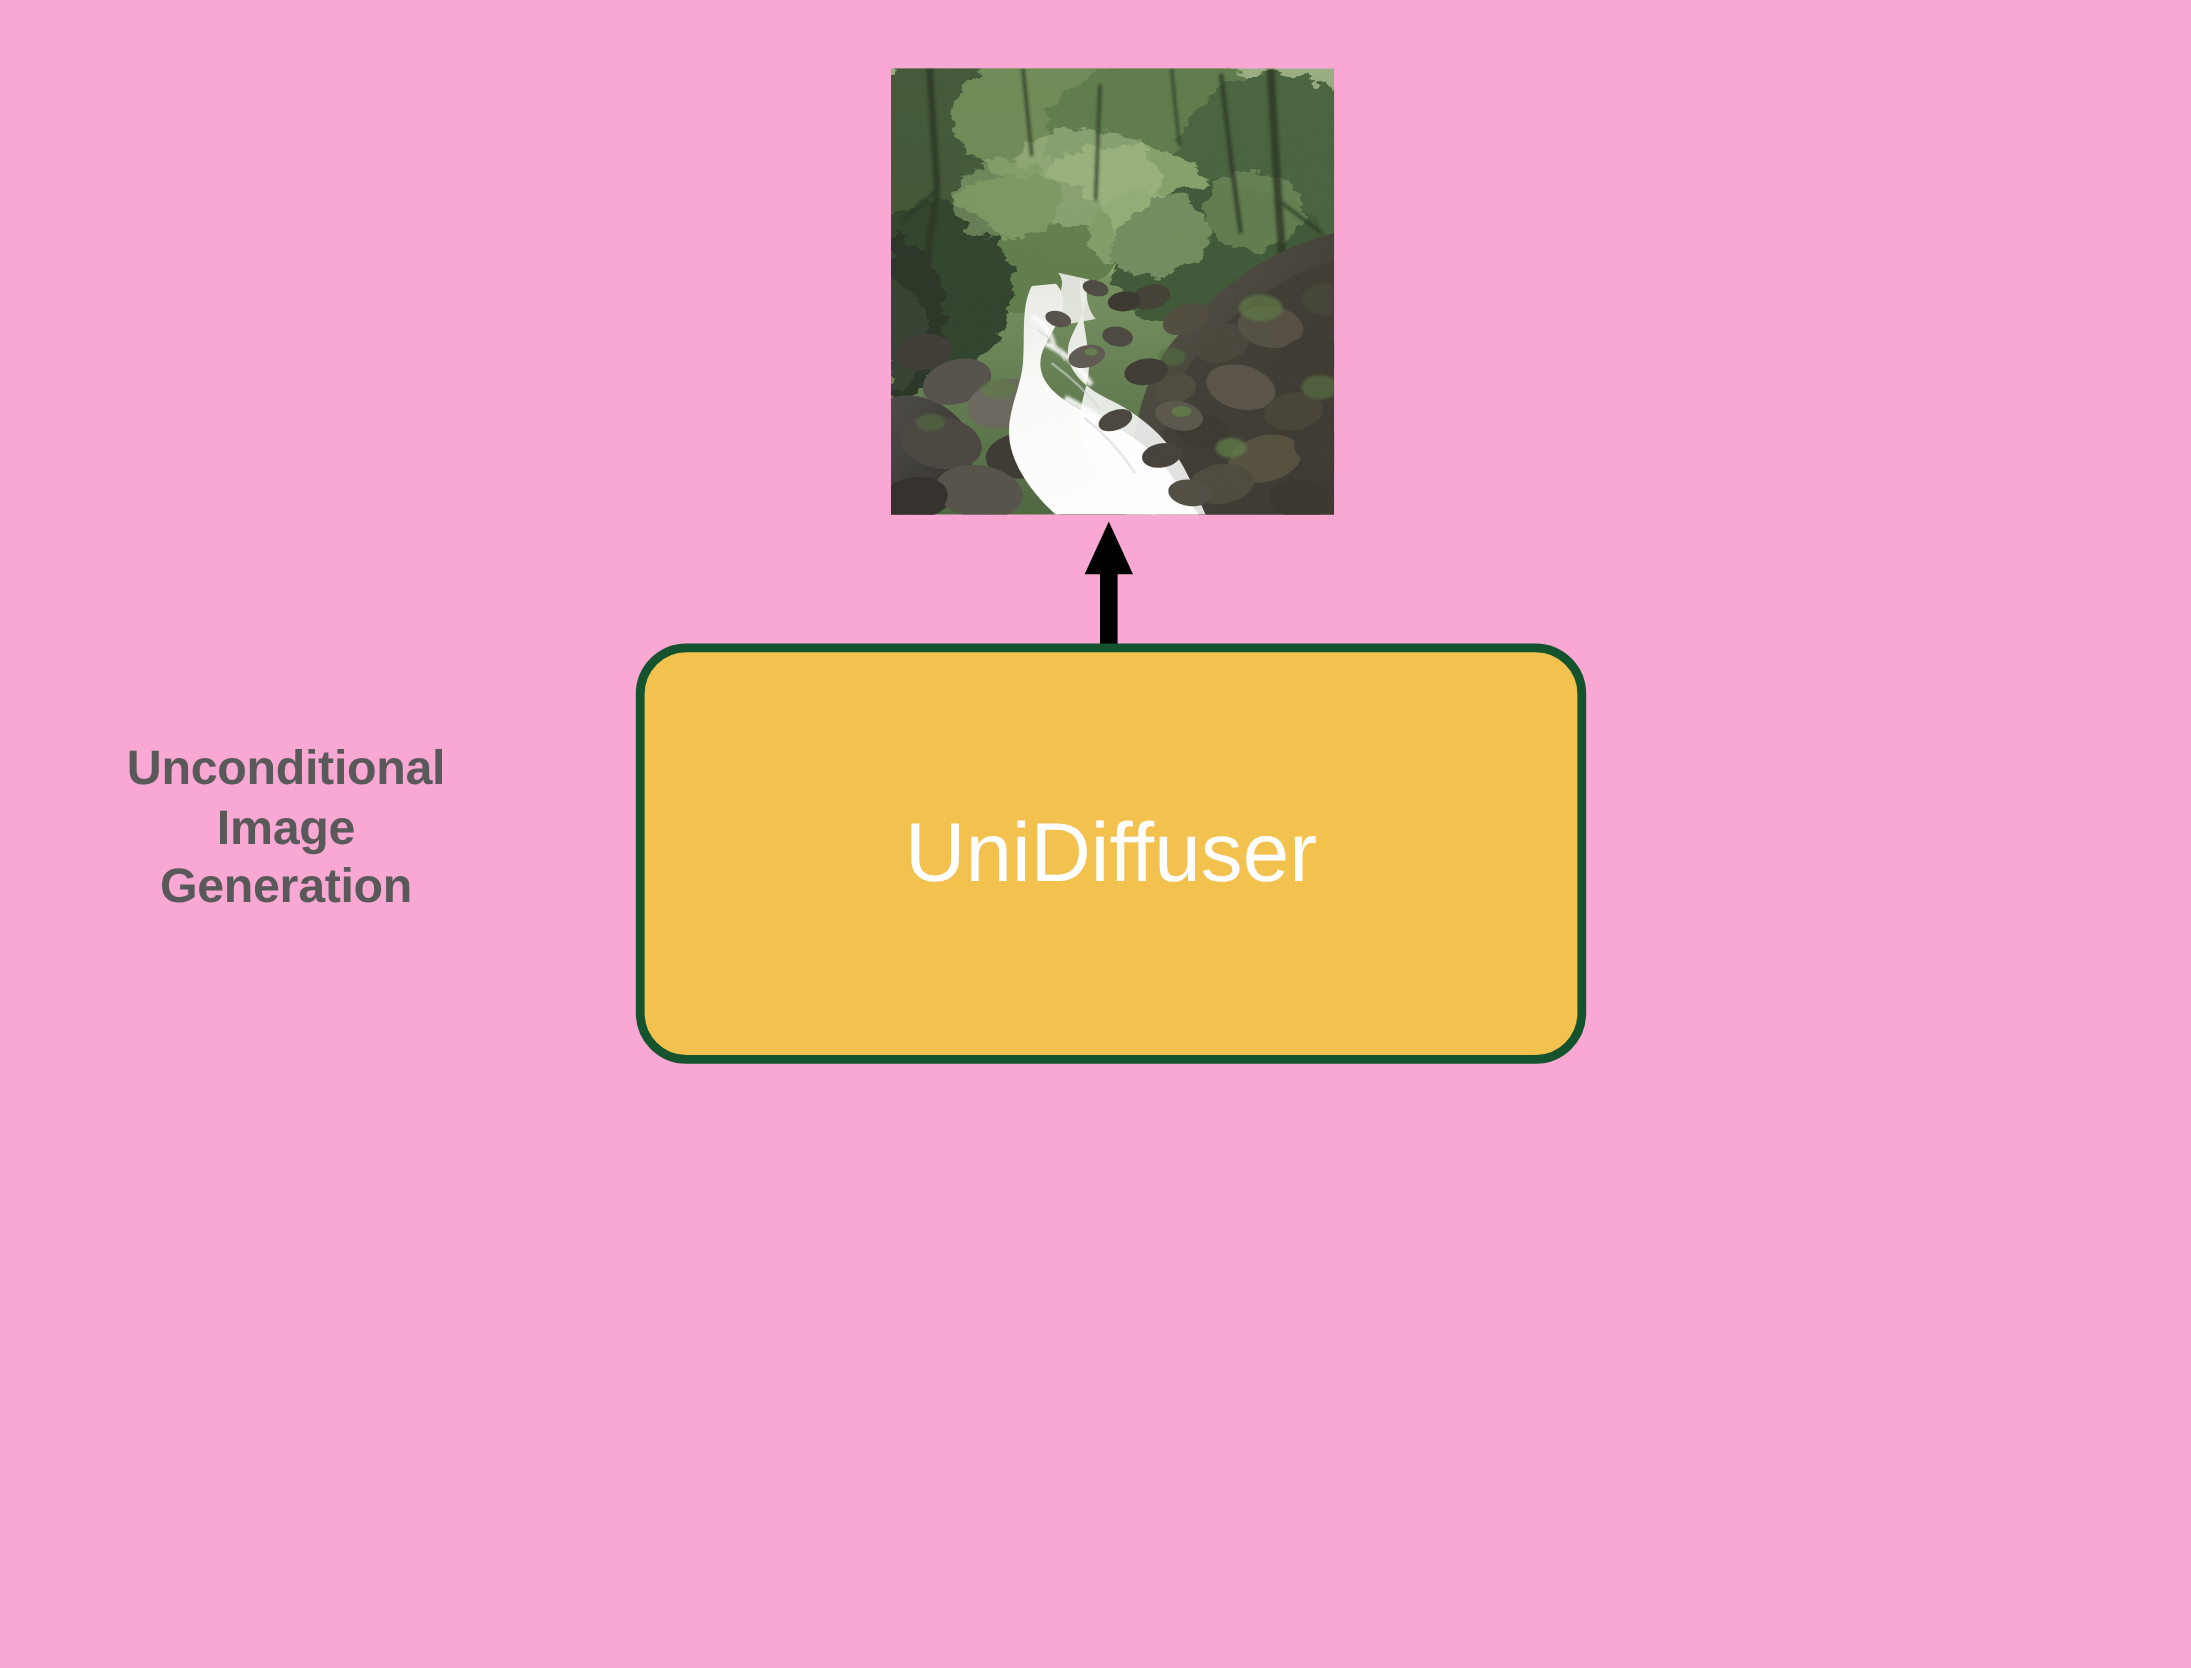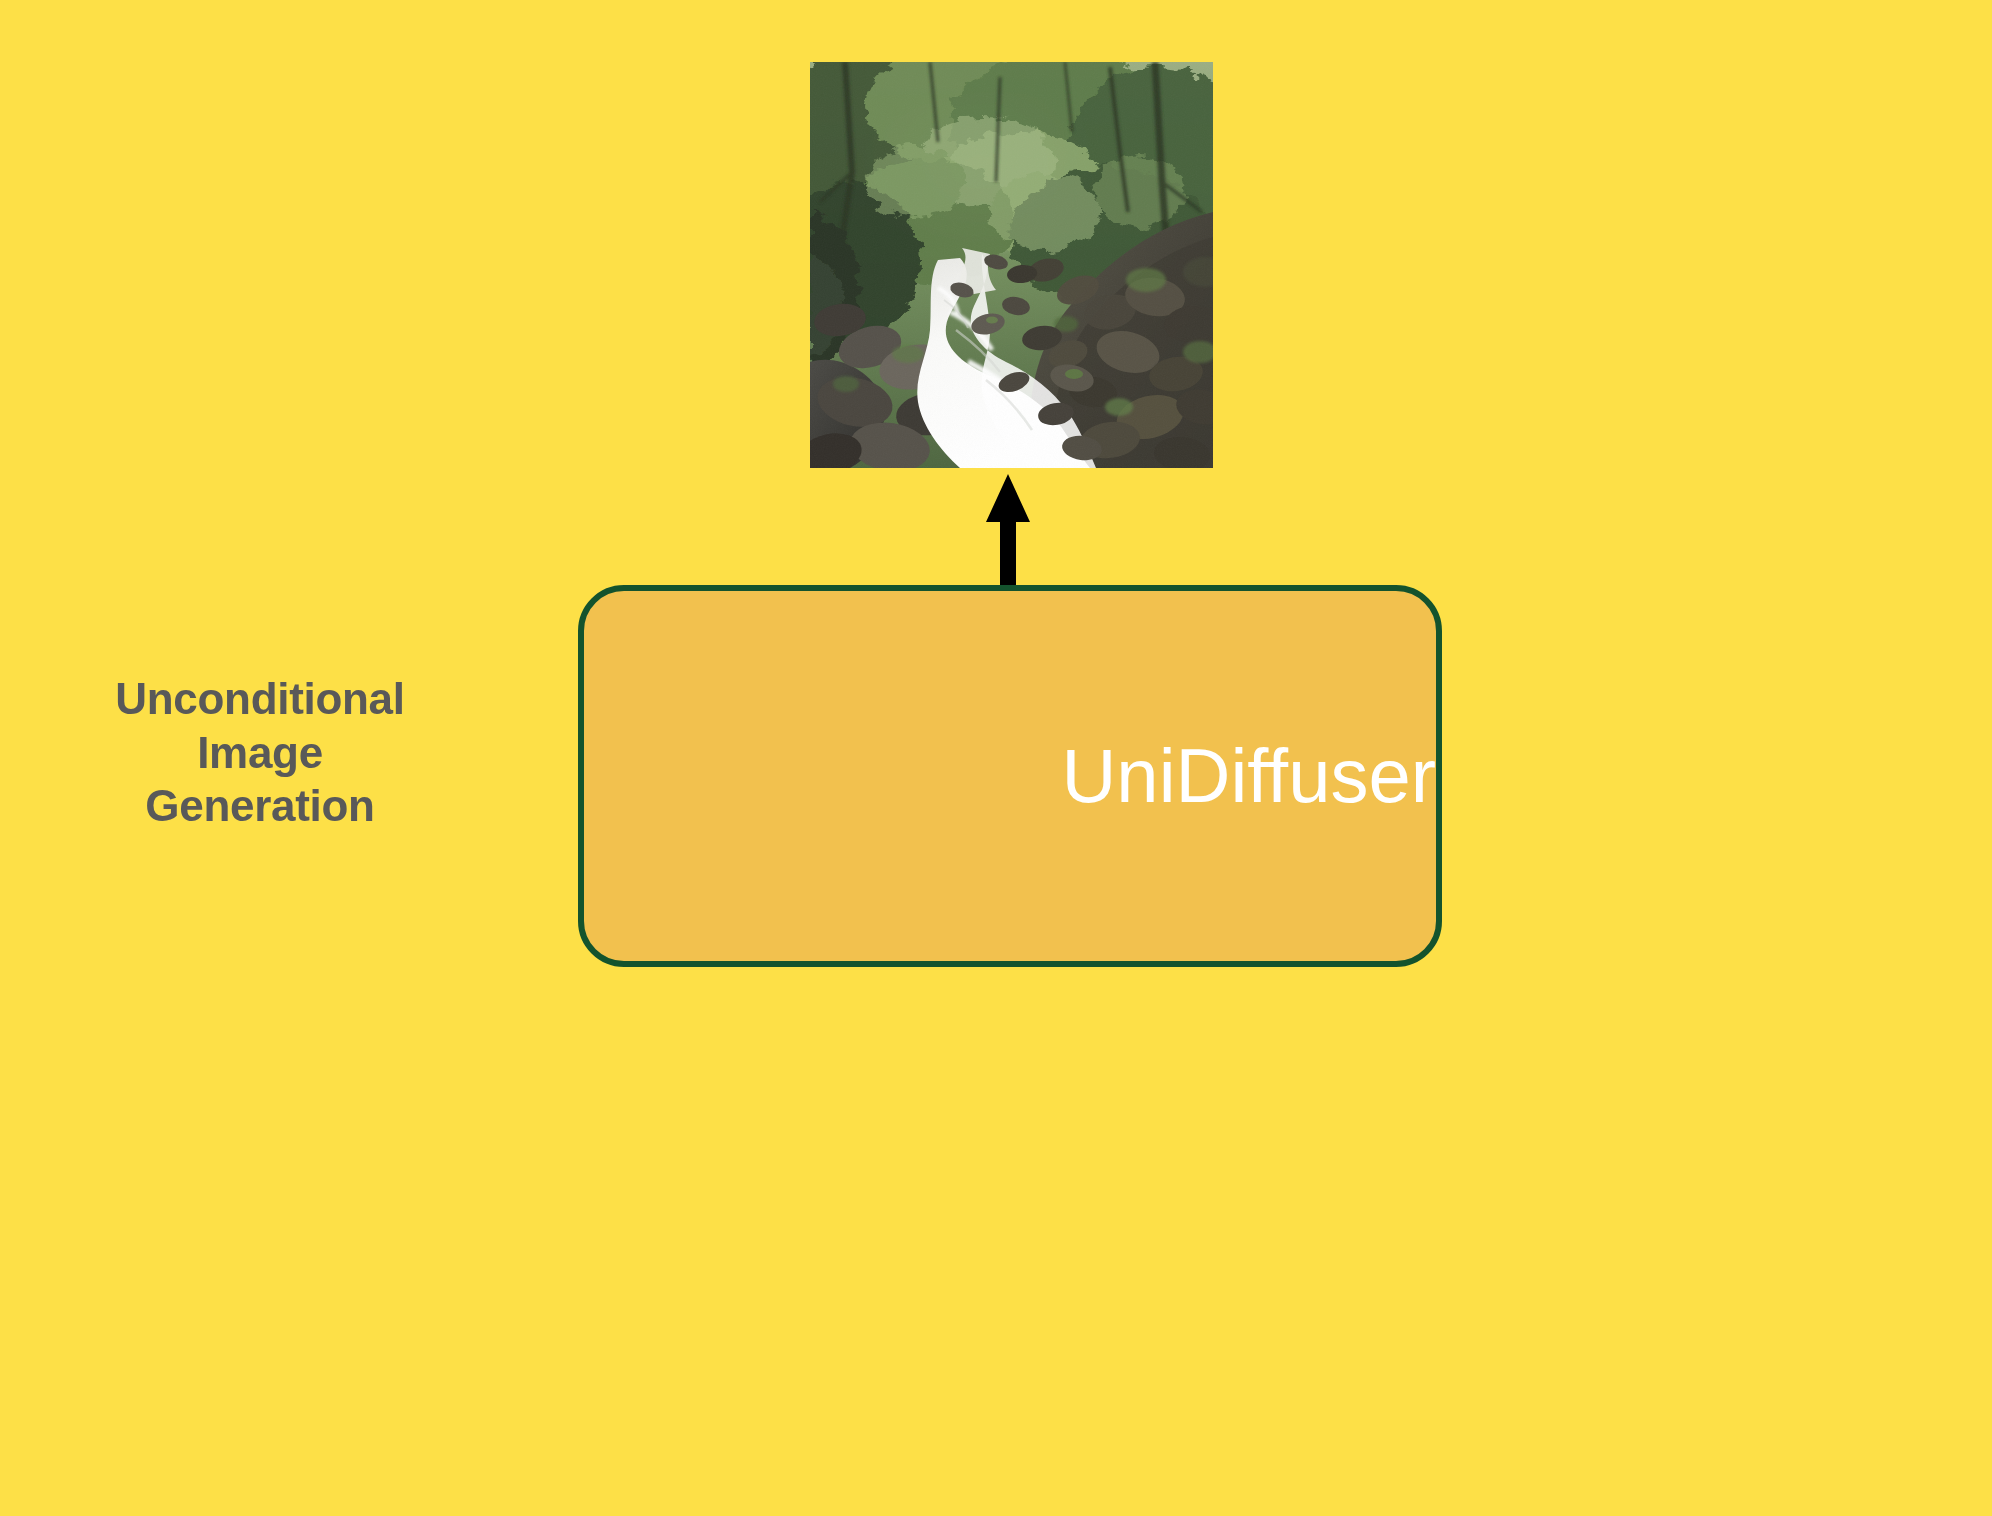--- a/index.html
+++ b/index.html
@@ -13,21 +13,21 @@
     position: relative;
     overflow: hidden;
     font-family: "Liberation Sans", sans-serif;
   }
 
   #canvas {
     position: absolute;
     left: 0; top: 0;
     width: 1992px;
     height: 1516px;
-    background: #fde047;
+    background: #f9a8d4;
   }
 
   
   #task-label {
     position: absolute;
     left: 60px;
     top: 672px;
     width: 400px;
     text-align: center;
     font-family: "Liberation Sans", sans-serif;
@@ -41,25 +41,25 @@
 
   
   #model-box {
     position: absolute;
     left: 578px;
     top: 585px;
     width: 864px;
     height: 382px;
     box-sizing: border-box;
     background: #F2C14E;
-    border: 6px solid #14532d;
+    border: 8px solid #14532d;
     border-radius: 46px;
     display: flex;
     align-items: center;
-    justify-content: flex-end;
+    justify-content: center;
   }
   #model-box-label {
     font-family: "Liberation Sans", sans-serif;
     font-weight: normal;
     font-size: 76px;
     color: #ffffff;
     letter-spacing: 0px;
     line-height: 1;
     user-select: none;
   }

